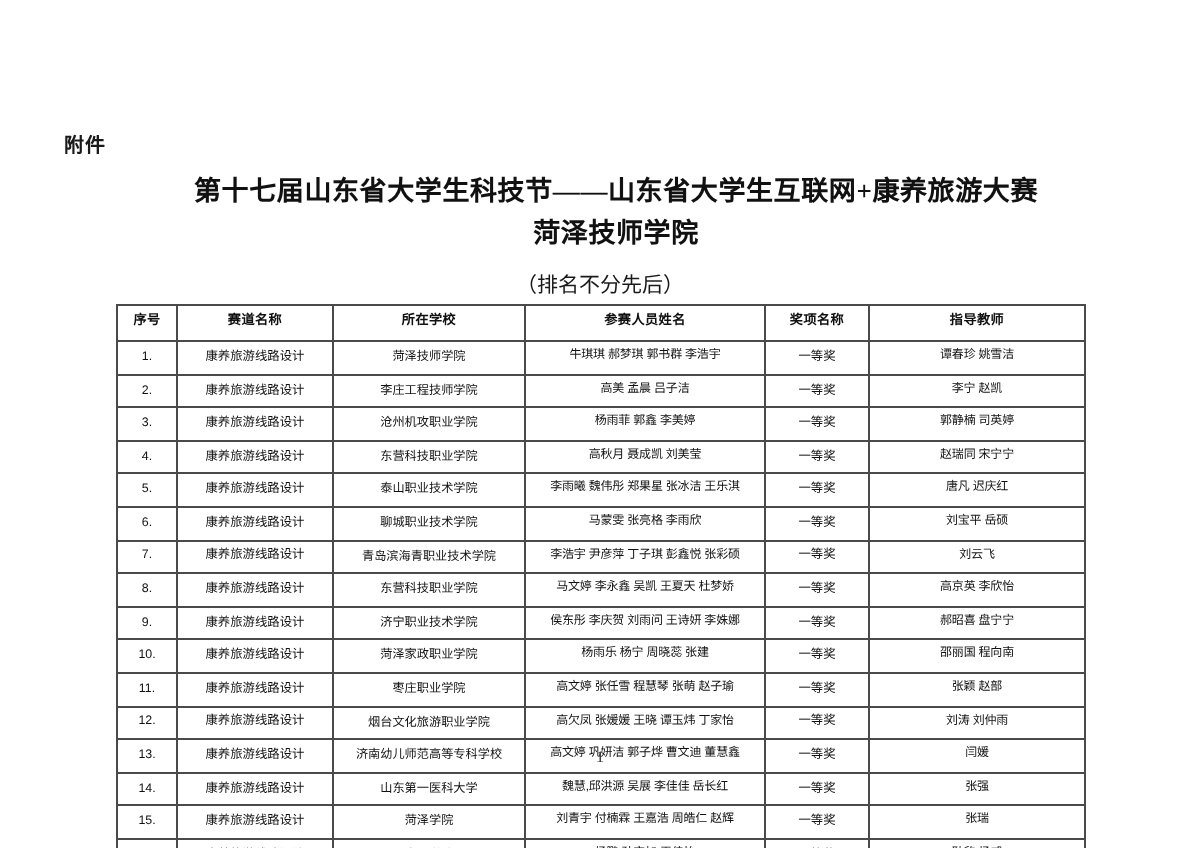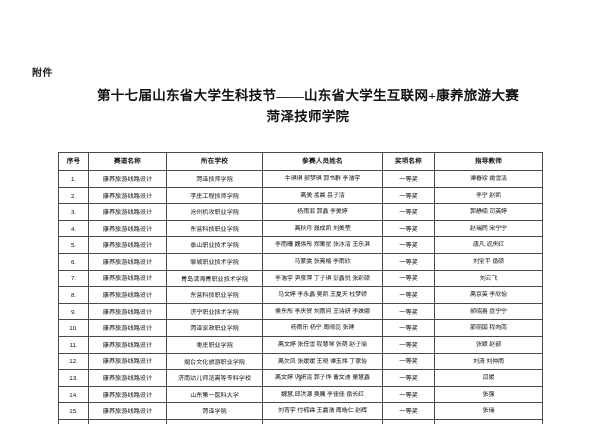--- a/index.html
+++ b/index.html
@@ -119,20 +119,21 @@
 
 <div class="page">
 
   <div class="attachment-label">附件</div>
 
   <div class="doc-title">
     <span>第十七届山东省大学生科技节——山东省大学生互联网+康养旅游大赛</span>
     <span class="line2">菏泽技师学院</span>
   </div>
 
+  <div class="doc-subtitle">（排名不分先后）</div>
 
   <div class="table-wrap">
     <table class="award-table">
       <colgroup>
         <col class="col-no">
         <col class="col-track">
         <col class="col-school">
         <col class="col-members">
         <col class="col-award">
         <col class="col-teacher">

